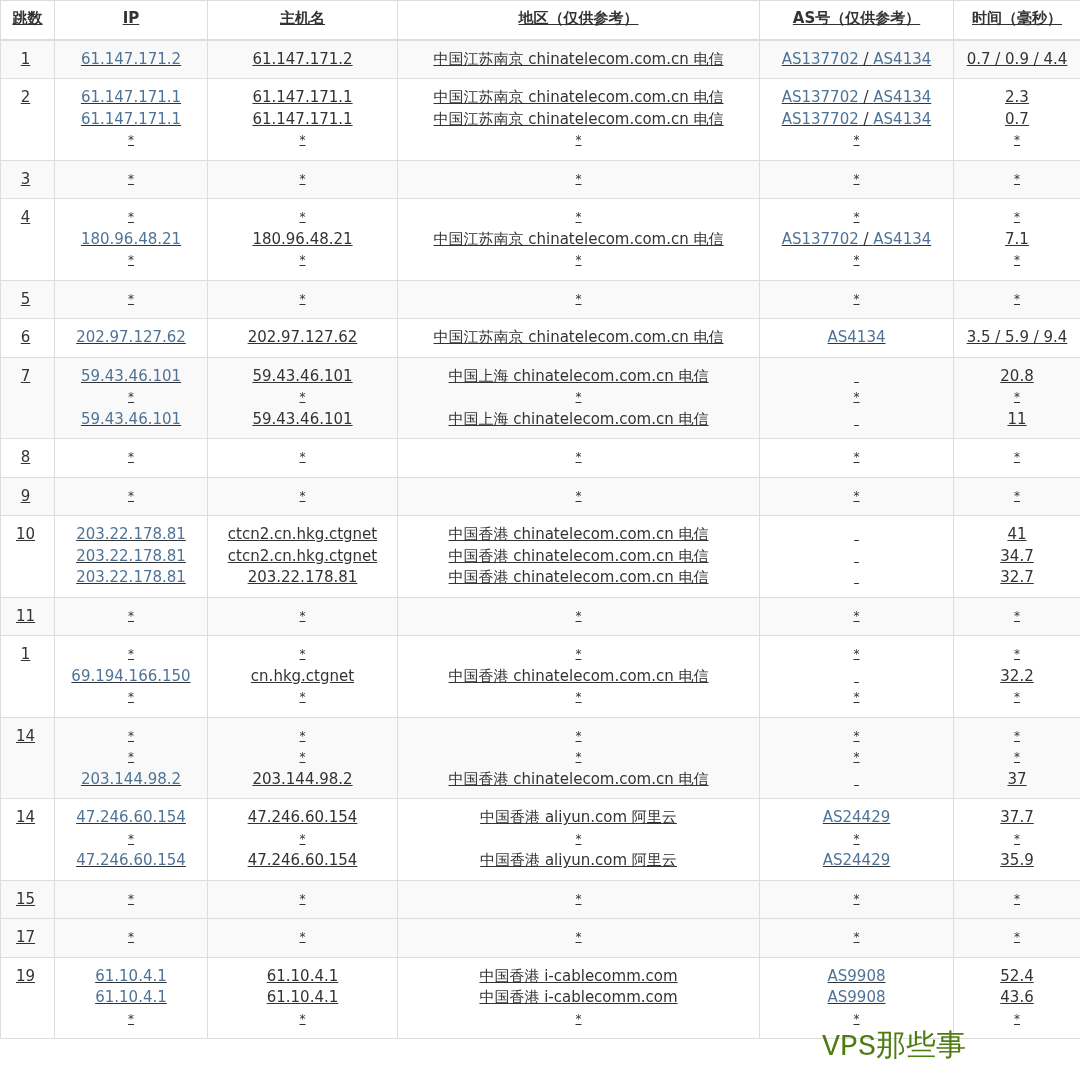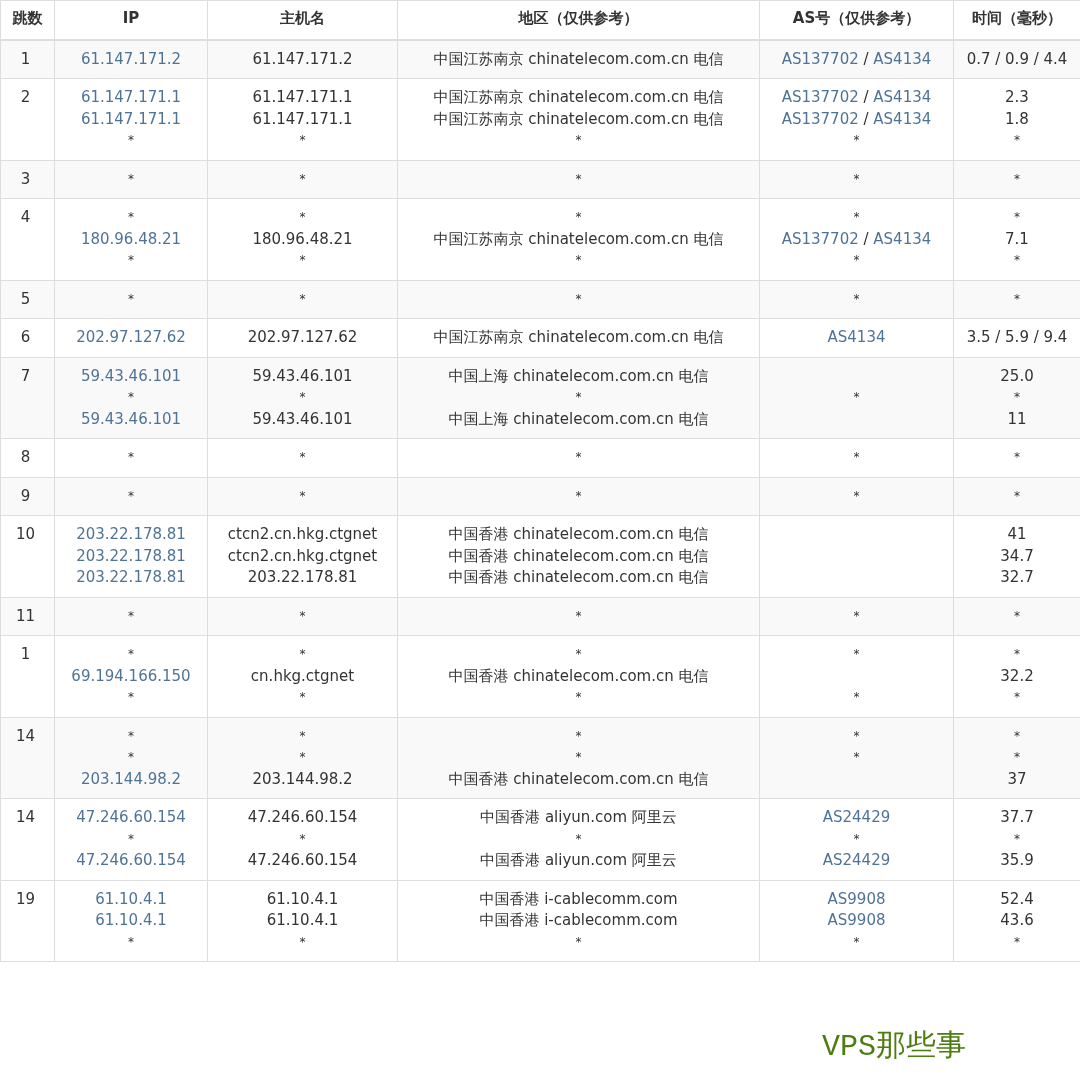--- a/index.html
+++ b/index.html
@@ -1,18 +1,18 @@
 <!DOCTYPE html>
 <html><head>
 <meta charset="utf-8">
 <style>
   html, body { margin:0; padding:0; background:#fff; }
   body { width:1080px; height:1091px; overflow:hidden; position:relative;
          font-family:"DejaVu Sans","Liberation Sans",sans-serif; font-size:15px; color:#333; }
-  table { border-collapse:collapse; width:1080px; table-layout:fixed; }
+  table { border-collapse:collapse; width:1080px; table-layout:fixed;text-decoration:underline; }
   th, td { border:1px solid #ddd; text-align:center; vertical-align:top; padding:8px 4px; line-height:21.5px; }
   th { font-weight:bold; height:21px; padding:7px 4px 9px; background:#fff; border-bottom:2px solid #ddd; }
   td.hop { text-align:center; padding-left:0; }
   tr.odd td { background:#f9f9f9; }
   tr.even td { background:#fff; }
   .link { color:#4f7396; }
   .line { display:block; white-space:nowrap; }
   .star { font-size:12px; }
   .watermark { position:absolute; left:822px; top:1032px; color:#4d7c0f; font-family:Liberation Mono, monospace;
                font-size:30px; line-height:30px; pointer-events:none; white-space:nowrap; }
@@ -76,21 +76,21 @@
           <span class="line">中国江苏南京 chinatelecom.com.cn 电信</span>
           <span class="line star">*</span>
         </td>
         <td>
           <span class="line"><span class="link">AS137702</span><span> / </span><span class="link">AS4134</span></span>
           <span class="line"><span class="link">AS137702</span><span> / </span><span class="link">AS4134</span></span>
           <span class="line star">*</span>
         </td>
         <td>
           <span class="line">2.3</span>
-          <span class="line">1.8</span>
+          <span class="line">0.7</span>
           <span class="line star">*</span>
         </td>
       </tr>
       <tr class="odd">
         <td class="hop">3</td>
         <td>
           <span class="line star">*</span>
         </td>
         <td>
           <span class="line star">*</span>
@@ -185,21 +185,21 @@
           <span class="line">中国上海 chinatelecom.com.cn 电信</span>
           <span class="line star">*</span>
           <span class="line">中国上海 chinatelecom.com.cn 电信</span>
         </td>
         <td style="vertical-align: middle;">
           <span class="line">&nbsp;</span>
           <span class="line star">*</span>
           <span class="line">&nbsp;</span>
         </td>
         <td>
-          <span class="line">25.0</span>
+          <span class="line">20.8</span>
           <span class="line star">*</span>
           <span class="line">11</span>
         </td>
       </tr>
       <tr class="even">
         <td class="hop">8</td>
         <td>
           <span class="line star">*</span>
         </td>
         <td>
@@ -354,20 +354,56 @@
         </td>
         <td>
           <span class="line"><span class="link">AS24429</span></span>
           <span class="line star">*</span>
           <span class="line"><span class="link">AS24429</span></span>
         </td>
         <td>
           <span class="line">37.7</span>
           <span class="line star">*</span>
           <span class="line">35.9</span>
+        </td>
+      </tr>
+      <tr class="odd">
+        <td class="hop">15</td>
+        <td>
+          <span class="line star">*</span>
+        </td>
+        <td>
+          <span class="line star">*</span>
+        </td>
+        <td>
+          <span class="line star">*</span>
+        </td>
+        <td>
+          <span class="line star">*</span>
+        </td>
+        <td>
+          <span class="line star">*</span>
+        </td>
+      </tr>
+      <tr class="odd">
+        <td class="hop">17</td>
+        <td>
+          <span class="line star">*</span>
+        </td>
+        <td>
+          <span class="line star">*</span>
+        </td>
+        <td>
+          <span class="line star">*</span>
+        </td>
+        <td>
+          <span class="line star">*</span>
+        </td>
+        <td>
+          <span class="line star">*</span>
         </td>
       </tr>
       <tr class="even">
         <td class="hop">19</td>
         <td>
           <span class="line link">61.10.4.1</span>
           <span class="line link">61.10.4.1</span>
           <span class="line star">*</span>
         </td>
         <td>

